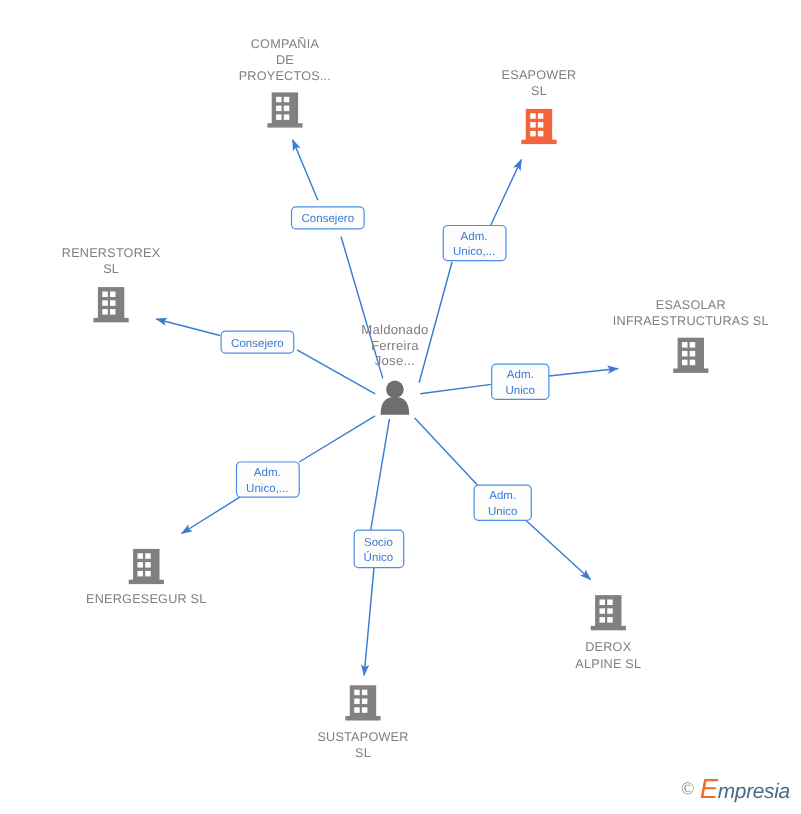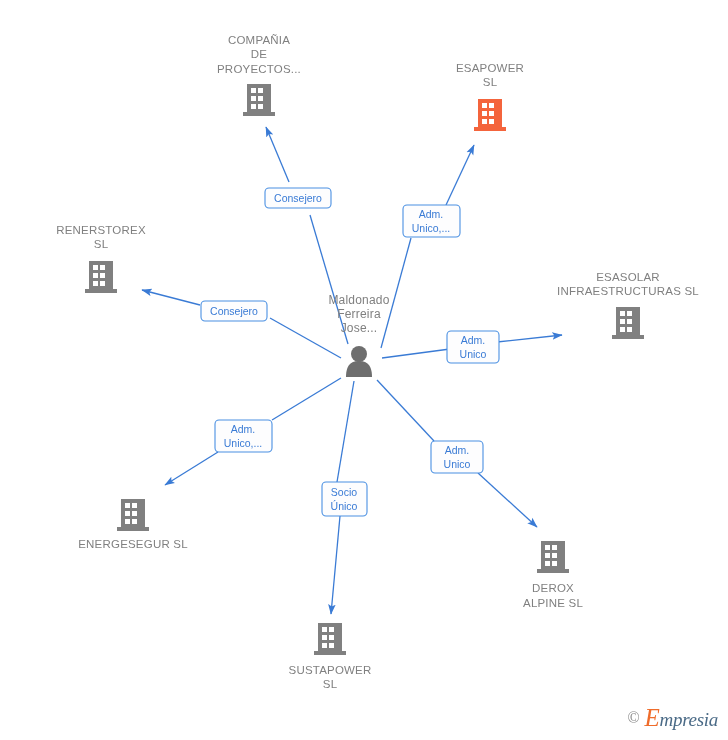--- a/index.html
+++ b/index.html
@@ -54,21 +54,21 @@
     display: flex;
     align-items: center;
     gap: 5px;
   }
   .wm-c {
     color: #8a8a8a;
     font-size: 16px;
     font-family: "Liberation Serif", serif;
   }
   .wm-name {
-    font-family: Liberation Serif, serif;
+    font-family: Liberation Sans, sans-serif;
     font-size: 19px;
     font-style: italic;
     color: #4a6a86;
     letter-spacing: -0.3px;
   }
   .wm-name .wm-cap {
     color: #ef6c2b;
     font-size: 25px;
     font-style: italic;
   }

